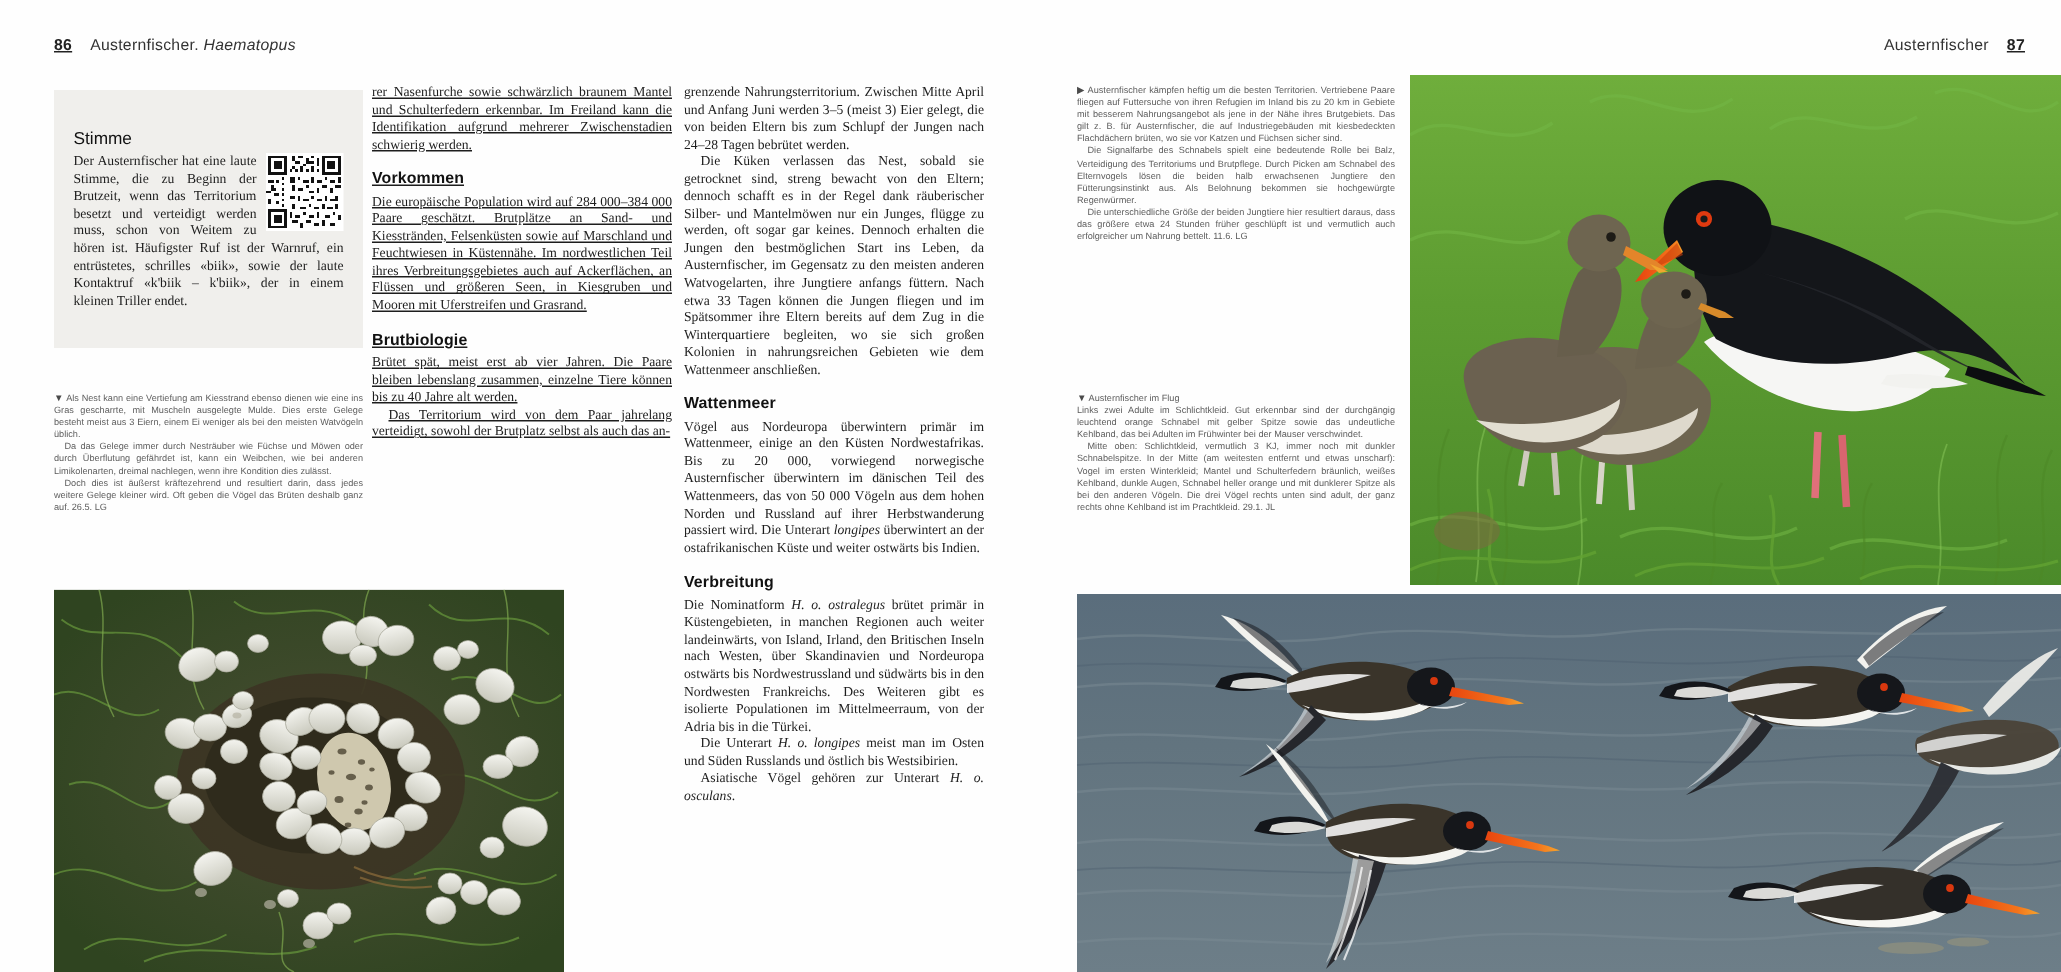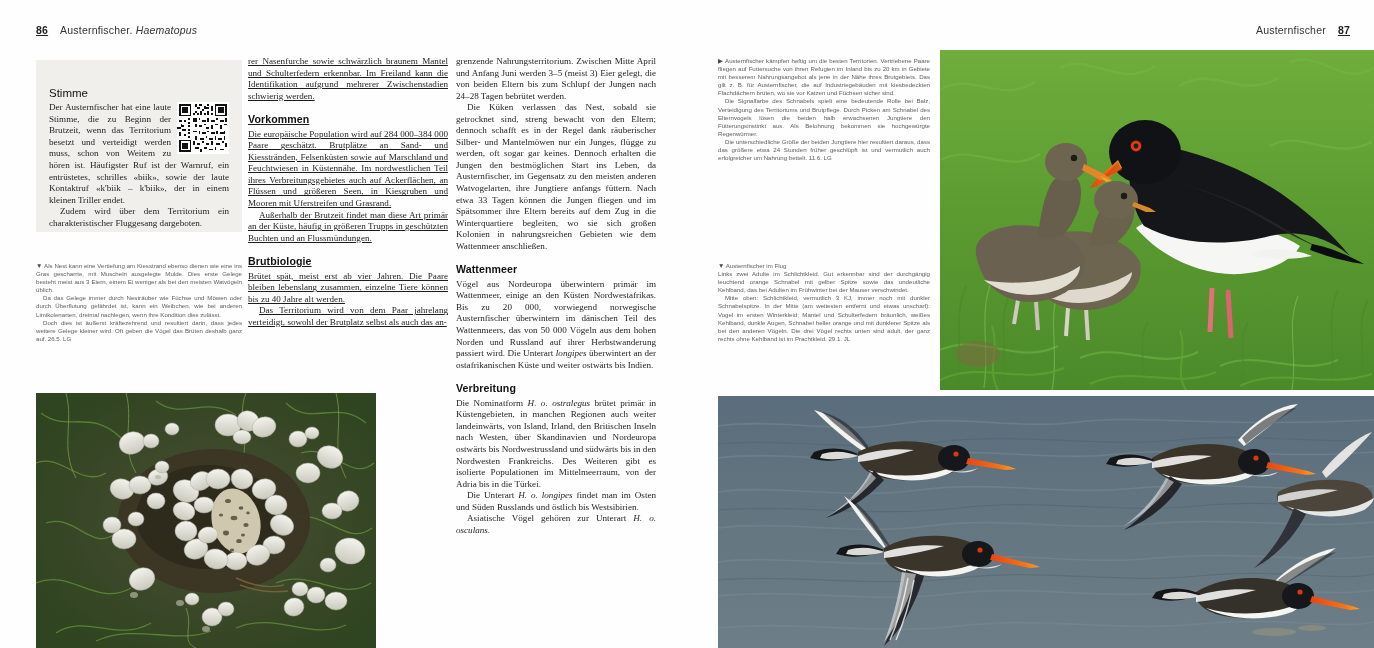--- a/index.html
+++ b/index.html
@@ -228,49 +228,47 @@
               <rect x="15" y="25" width="2" height="1"></rect>
                 <rect x="18" y="26" width="2" height="1"></rect>
               <rect x="21" y="25" width="1" height="2"></rect>
                 <rect x="24" y="26" width="2" height="1"></rect>
               <rect x="26" y="16" width="1" height="1"></rect>
                 <rect x="24" y="17" width="1" height="1"></rect>
             </g>
           </svg>
         </div>
         <p>Der Austernfischer hat eine laute Stimme, die zu Beginn der Brutzeit, wenn das Territorium besetzt und verteidigt werden muss, schon von Weitem zu hören ist. Häufigster Ruf ist der Warnruf, ein entrüstetes, schrilles «biik», sowie der laute Kontaktruf «k'biik – k'biik», der in einem kleinen Triller endet.</p>
-        <p class="ind">Zudem wird über dem Territorium ein charakteristischer Fluggesang dargeboten.</p>
       </div>
     </div>
   </div>
 
   <div class="caption" id="cap-nest">
     <p><span class="tri">▼</span> <span>Als Nest kann eine Vertiefung am Kiesstrand ebenso dienen wie eine ins Gras gescharrte, mit Muscheln ausgelegte Mulde. Dies erste Gelege besteht meist aus 3 Eiern, einem Ei weniger als bei den meisten Watvögeln üblich.</span></p>
     <p class="ind">Da das Gelege immer durch Nesträuber wie Füchse und Möwen oder durch Überflutung gefährdet ist, kann ein Weibchen, wie bei anderen Limikolenarten, dreimal nachlegen, wenn ihre Kondition dies zulässt.</p>
     <p class="ind">Doch dies ist äußerst kräftezehrend und resultiert darin, dass jedes weitere Gelege kleiner wird. Oft geben die Vögel das Brüten deshalb ganz auf. 26.5. LG</p>
   </div>
 
   <div class="col" id="col-main-1">
     <p class="noindent">rer Nasenfurche sowie schwärzlich braunem Mantel und Schulterfedern erkennbar. Im Freiland kann die Identifikation aufgrund mehrerer Zwischenstadien schwierig werden.</p>
     <h3>Vorkommen</h3>
     <p class="noindent">Die europäische Population wird auf 284 000–384 000 Paare geschätzt. Brutplätze an Sand- und Kiesstränden, Felsenküsten sowie auf Marschland und Feuchtwiesen in Küstennähe. Im nordwestlichen Teil ihres Verbreitungsgebietes auch auf Ackerflächen, an Flüssen und größeren Seen, in Kiesgruben und Mooren mit Uferstreifen und Grasrand.</p>
-    <p>Außerhalb der Brutzeit findet man diese Art primär an der Küste, häufig in größeren Trupps in geschützten Buchten und an Flussmündungen.</p>
     <h3>Brutbiologie</h3>
     <p class="noindent">Brütet spät, meist erst ab vier Jahren. Die Paare bleiben lebenslang zusammen, einzelne Tiere können bis zu 40 Jahre alt werden.</p>
     <p>Das Territorium wird von dem Paar jahrelang verteidigt, sowohl der Brutplatz selbst als auch das an-</p>
   </div>
 
   <div class="col" id="col-main-2">
     <p class="noindent">grenzende Nahrungsterritorium. Zwischen Mitte April und Anfang Juni werden 3–5 (meist 3) Eier gelegt, die von beiden Eltern bis zum Schlupf der Jungen nach 24–28 Tagen bebrütet werden.</p>
     <p>Die Küken verlassen das Nest, sobald sie getrocknet sind, streng bewacht von den Eltern; dennoch schafft es in der Regel dank räuberischer Silber- und Mantelmöwen nur ein Junges, flügge zu werden, oft sogar gar keines. Dennoch erhalten die Jungen den bestmöglichen Start ins Leben, da Austernfischer, im Gegensatz zu den meisten anderen Watvogelarten, ihre Jungtiere anfangs füttern. Nach etwa 33 Tagen können die Jungen fliegen und im Spätsommer ihre Eltern bereits auf dem Zug in die Winterquartiere begleiten, wo sie sich großen Kolonien in nahrungsreichen Gebieten wie dem Wattenmeer anschließen.</p>
     <h3>Wattenmeer</h3>
     <p class="noindent"><span>Vögel aus Nordeuropa überwintern primär im Wattenmeer, einige an den Küsten Nordwestafrikas. Bis zu 20 000, vorwiegend norwegische Austernfischer überwintern im dänischen Teil des Wattenmeers, das von 50 000 Vögeln aus dem hohen Norden und Russland auf ihrer Herbstwanderung passiert wird. Die Unterart </span><span class="it">longipes</span><span> überwintert an der ostafrikanischen Küste und weiter ostwärts bis Indien.</span></p>
     <h3>Verbreitung</h3>
     <p class="noindent"><span>Die Nominatform </span><span class="it">H. o. ostralegus</span><span> brütet primär in Küstengebieten, in manchen Regionen auch weiter landeinwärts, von Island, Irland, den Britischen Inseln nach Westen, über Skandinavien und Nordeuropa ostwärts bis Nordwestrussland und südwärts bis in den Nordwesten Frankreichs. Des Weiteren gibt es isolierte Populationen im Mittelmeerraum, von der Adria bis in die Türkei.</span></p>
-    <p><span>Die Unterart </span><span class="it">H. o. longipes</span><span> findet man im Osten und Süden Russlands und östlich bis Westsibirien.</span></p>
+    <p><span>Die Unterart </span><span class="it">H. o. longipes</span><span> meist man im Osten und Süden Russlands und östlich bis Westsibirien.</span></p>
     <p><span>Asiatische Vögel gehören zur Unterart </span><span class="it">H. o. osculans</span><span>.</span></p>
   </div>
 
   <div class="caption" id="cap-feed">
     <p><span class="tri">▶</span> <span>Austernfischer kämpfen heftig um die besten Territorien. Vertriebene Paare fliegen auf Futtersuche von ihren Refugien im Inland bis zu 20 km in Gebiete mit besserem Nahrungsangebot als jene in der Nähe ihres Brutgebiets. Das gilt z. B. für Austernfischer, die auf Industriegebäuden mit kiesbedeckten Flachdächern brüten, wo sie vor Katzen und Füchsen sicher sind.</span></p>
     <p class="ind">Die Signalfarbe des Schnabels spielt eine bedeutende Rolle bei Balz, Verteidigung des Territoriums und Brutpflege. Durch Picken am Schnabel des Elternvogels lösen die beiden halb erwachsenen Jungtiere den Fütterungsinstinkt aus. Als Belohnung bekommen sie hochgewürgte Regenwürmer.</p>
     <p class="ind">Die unterschiedliche Größe der beiden Jungtiere hier resultiert daraus, dass das größere etwa 24 Stunden früher geschlüpft ist und vermutlich auch erfolgreicher um Nahrung bettelt. 11.6. LG</p>
   </div>
 
   <div class="caption" id="cap-flight">

